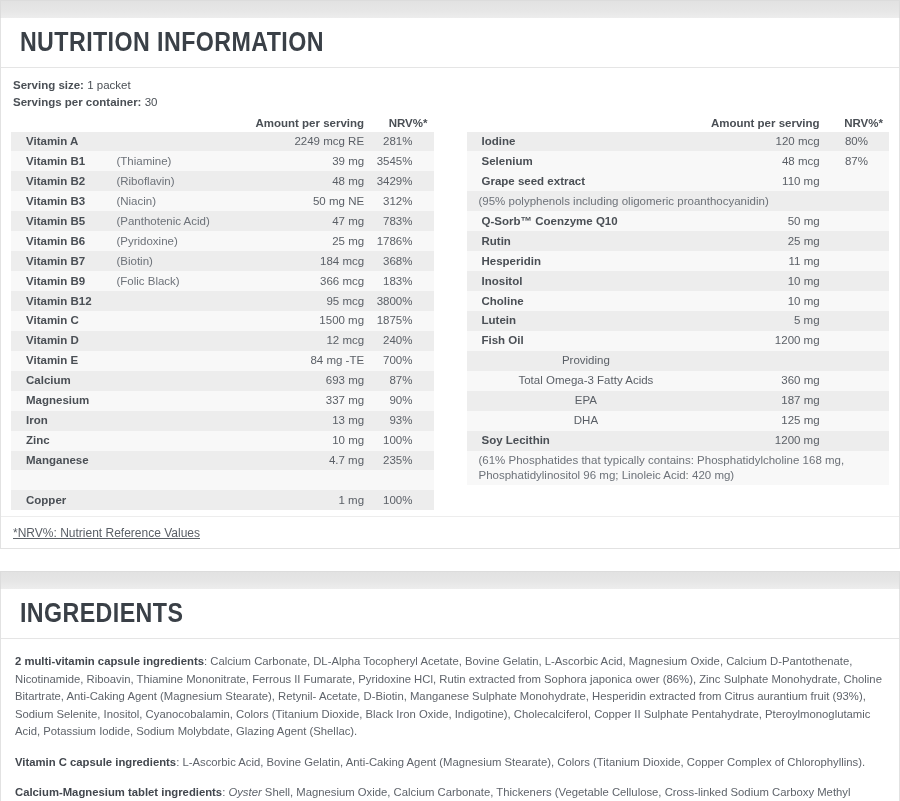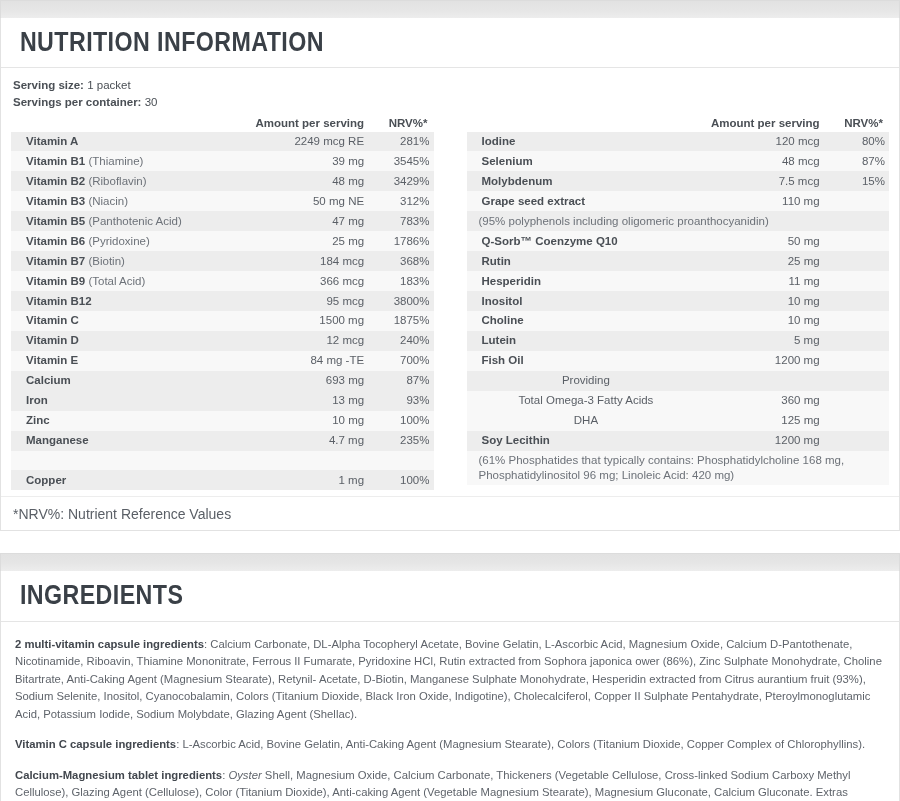--- a/index.html
+++ b/index.html
@@ -100,31 +100,32 @@
   }
   table.nutri td.name {
     text-align: left;
     font-weight: bold;
     color: #4a4f55;
     padding-left: 15px;
   }
   table.nutri td.name .sub {
     font-weight: normal;
     color: #6d7279;
+    margin-left: 28px;
   }
   table.nutri td.amt {
     text-align: right;
     color: #5a5f66;
     white-space: nowrap;
   }
   table.nutri td.nrv {
     text-align: right;
     color: #5a5f66;
     white-space: nowrap;
-    padding-right: 4px;
+    padding-right: 21px;
   }
   table.nutri tr.stripe td { background: #ededed; }
   table.nutri tr.plain td { background: #f8f8f8; }
 
   table.nutri td.note {
     font-weight: normal;
     color: #6d7279;
     padding-left: 12px;
     text-align: left;
   }
@@ -133,25 +134,26 @@
     color: #5a5f66;
     text-align: center;
     padding-left: 4px;
   }
 
   col.c-name { width: 57%; }
   col.c-amt  { width: 28%; }
   col.c-nrv  { width: 15%; }
 
   .footnote {
-    font-size: 14px;
+    font-size: 12px;
     color: #5a5f66;
     padding: 9px 0 8px 12px;
     border-top: 1px solid #ededed;
     margin-top: 6px;
+    text-decoration: underline;
   }
 
   .panel-gap { height: 22px; background: #ffffff; }
 
   
   .ingredients-body {
     padding: 14px 14px 16px 14px;
   }
   .ing-p {
     font-size: 11.3px;
@@ -234,21 +236,21 @@
                   <td class="name">Vitamin B6<span class="sub"> (Pyridoxine)</span></td>
                   <td class="amt">25 mg</td>
                   <td class="nrv">1786%</td>
                 </tr>
                 <tr class="stripe">
                   <td class="name">Vitamin B7<span class="sub"> (Biotin)</span></td>
                   <td class="amt">184 mcg</td>
                   <td class="nrv">368%</td>
                 </tr>
                 <tr class="plain">
-                  <td class="name">Vitamin B9<span class="sub"> (Total Acid)</span></td>
+                  <td class="name">Vitamin B9<span class="sub"> (Folic Black)</span></td>
                   <td class="amt">366 mcg</td>
                   <td class="nrv">183%</td>
                 </tr>
                 <tr class="stripe">
                   <td class="name">Vitamin B12</td>
                   <td class="amt">95 mcg</td>
                   <td class="nrv">3800%</td>
                 </tr>
                 <tr class="plain">
                   <td class="name">Vitamin C</td>
@@ -262,20 +264,25 @@
                 </tr>
                 <tr class="plain">
                   <td class="name">Vitamin E</td>
                   <td class="amt">84 mg -TE</td>
                   <td class="nrv">700%</td>
                 </tr>
                 <tr class="stripe">
                   <td class="name">Calcium</td>
                   <td class="amt">693 mg</td>
                   <td class="nrv">87%</td>
+                </tr>
+                <tr class="plain">
+                  <td class="name">Magnesium</td>
+                  <td class="amt">337 mg</td>
+                  <td class="nrv">90%</td>
                 </tr>
                 <tr class="stripe">
                   <td class="name">Iron</td>
                   <td class="amt">13 mg</td>
                   <td class="nrv">93%</td>
                 </tr>
                 <tr class="plain">
                   <td class="name">Zinc</td>
                   <td class="amt">10 mg</td>
                   <td class="nrv">100%</td>
@@ -317,25 +324,20 @@
                 <tr class="stripe">
                   <td class="name">Iodine</td>
                   <td class="amt">120 mcg</td>
                   <td class="nrv">80%</td>
                 </tr>
                 <tr class="plain">
                   <td class="name">Selenium</td>
                   <td class="amt">48 mcg</td>
                   <td class="nrv">87%</td>
                 </tr>
-                <tr class="stripe">
-                  <td class="name">Molybdenum</td>
-                  <td class="amt">7.5 mcg</td>
-                  <td class="nrv">15%</td>
-                </tr>
                 <tr class="plain">
                   <td class="name">Grape seed extract</td>
                   <td class="amt">110 mg</td>
                   <td class="nrv">&nbsp;</td>
                 </tr>
                 <tr class="stripe">
                   <td class="note" colspan="3">(95% polyphenols including oligomeric proanthocyanidin)</td>
                 </tr>
                 <tr class="plain">
                   <td class="name">Q-Sorb™ Coenzyme Q10</td>
@@ -373,20 +375,25 @@
                   <td class="nrv">&nbsp;</td>
                 </tr>
                 <tr class="stripe">
                   <td class="plainname">Providing</td>
                   <td class="amt">&nbsp;</td>
                   <td class="nrv">&nbsp;</td>
                 </tr>
                 <tr class="plain">
                   <td class="plainname">Total Omega-3 Fatty Acids</td>
                   <td class="amt">360 mg</td>
+                  <td class="nrv">&nbsp;</td>
+                </tr>
+                <tr class="stripe">
+                  <td class="plainname">EPA</td>
+                  <td class="amt">187 mg</td>
                   <td class="nrv">&nbsp;</td>
                 </tr>
                 <tr class="plain">
                   <td class="plainname">DHA</td>
                   <td class="amt">125 mg</td>
                   <td class="nrv">&nbsp;</td>
                 </tr>
                 <tr class="stripe">
                   <td class="name">Soy Lecithin</td>
                   <td class="amt">1200 mg</td>

